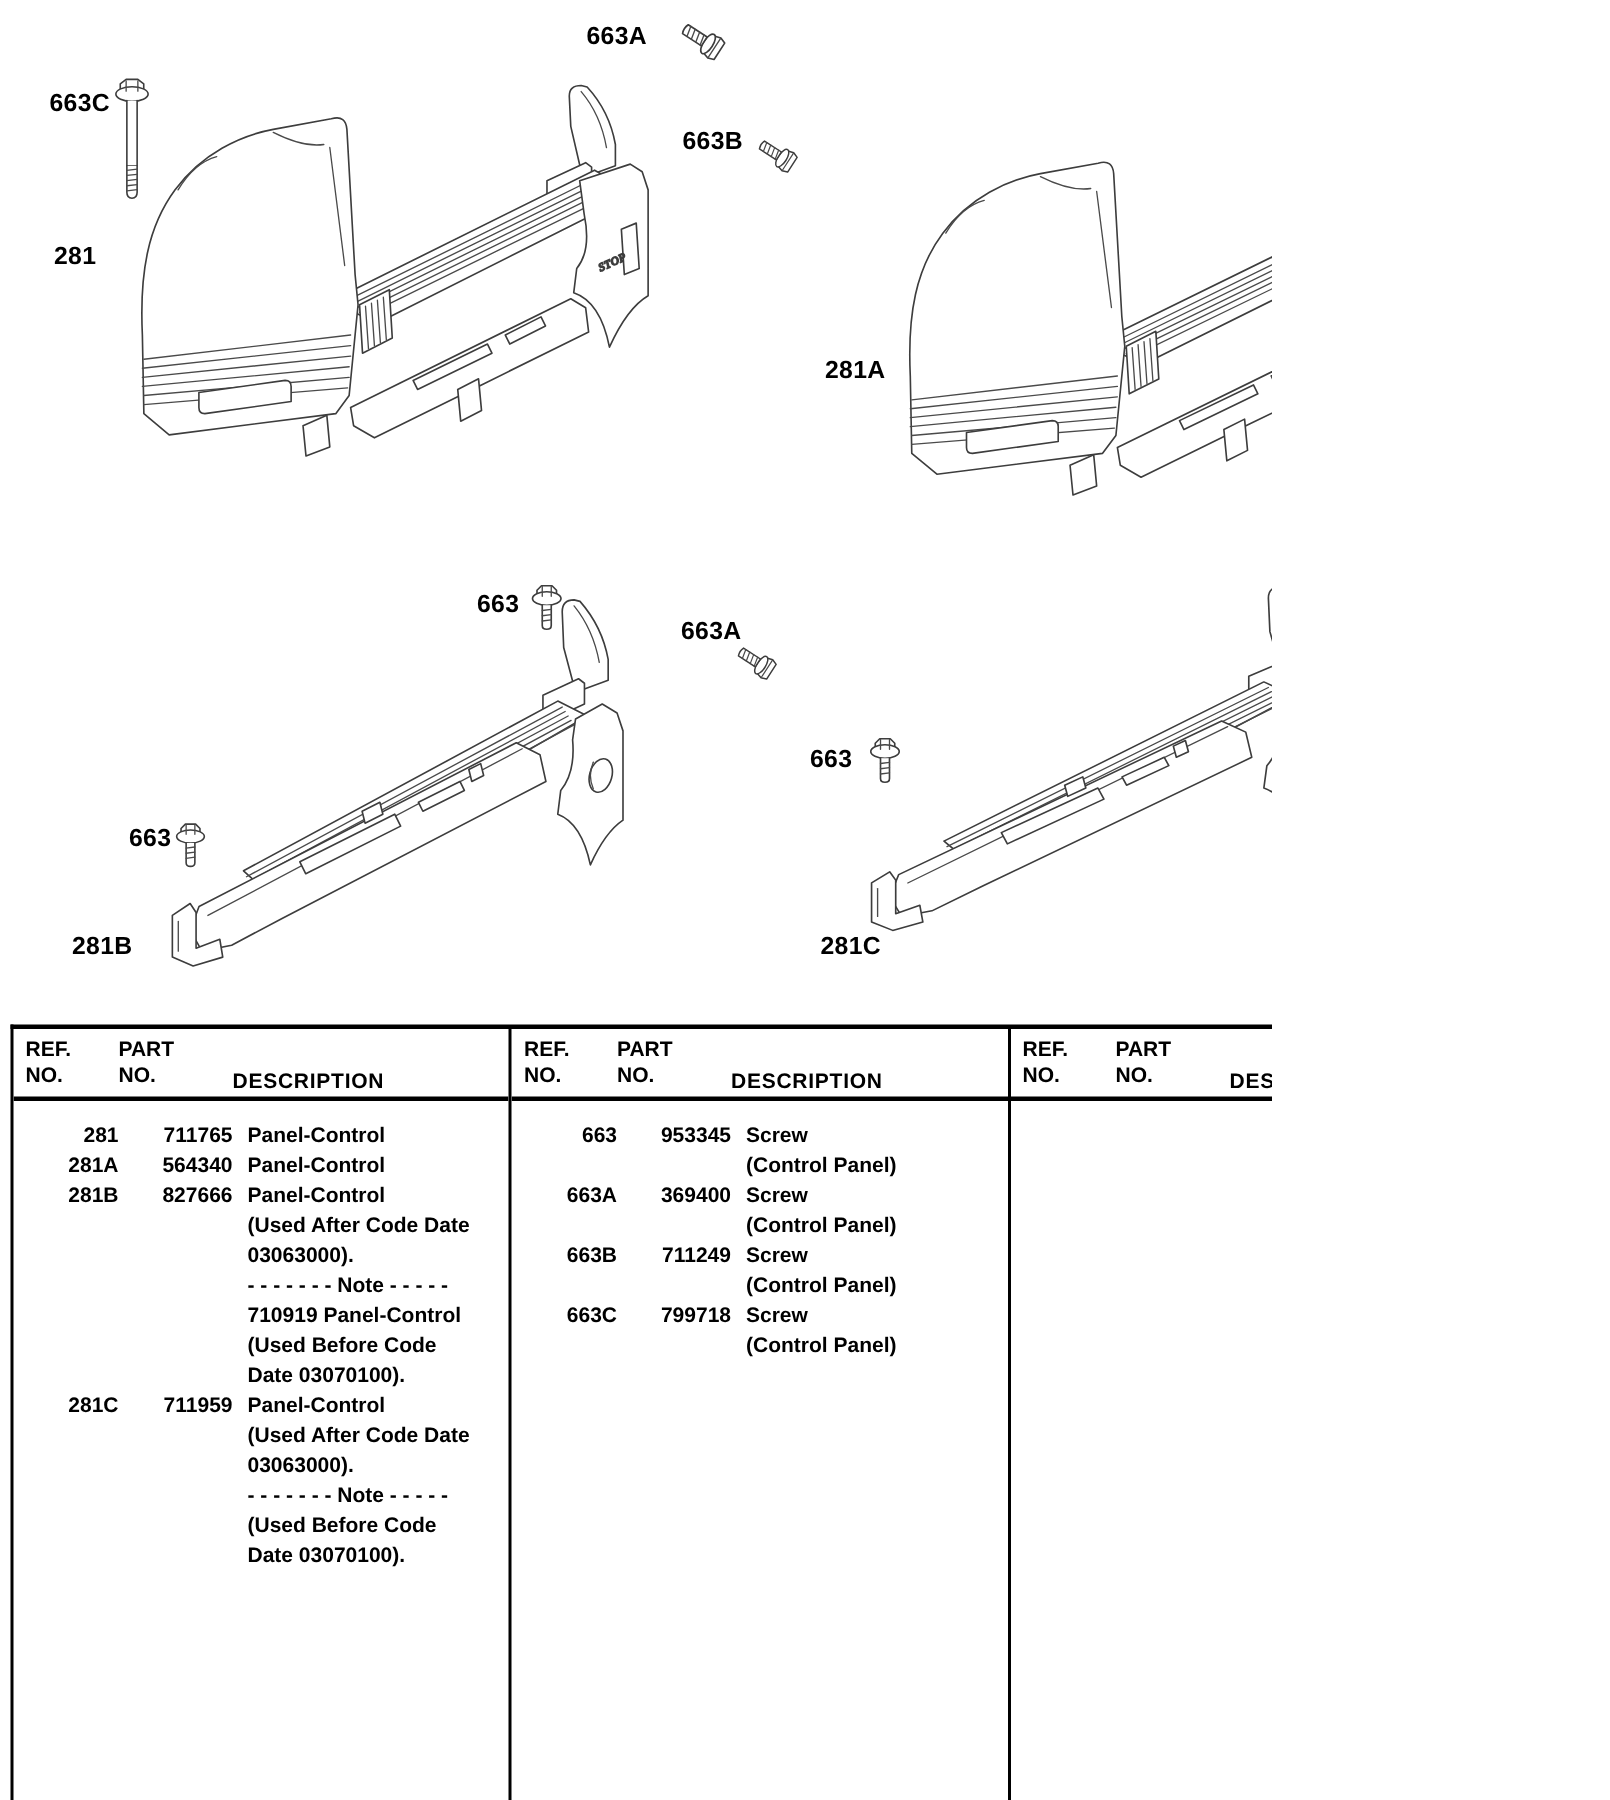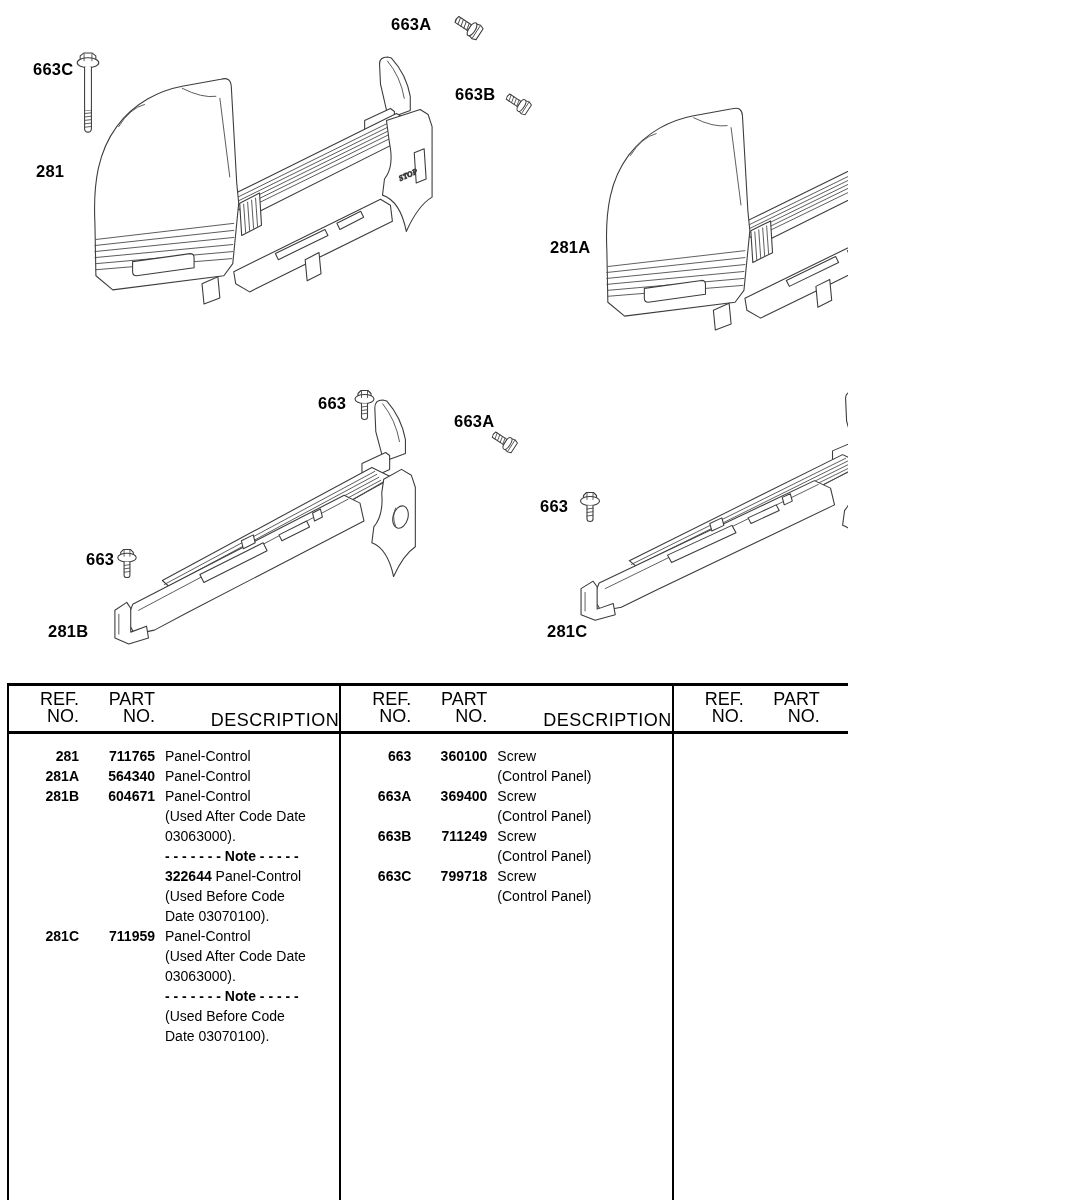--- a/index.html
+++ b/index.html
@@ -21,30 +21,30 @@
   .parts-table {
     position:absolute; left:7px; top:683px; width:997px; height:517px;
     border-top:3px solid #000; border-left:2px solid #000;
     display:flex;
   }
   .tgroup { flex:1 1 0; border-right:2px solid #000; overflow:hidden; }
   .thead {
     display:grid; grid-template-columns:62px 76px 1fr;
     padding:5px 0 3px 8px; border-bottom:3px solid #000; height:37px; box-sizing:content-box;
   }
-  .th { font-size:18px; line-height:16.5px; text-align:right; font-weight:normal; }
+  .th { font-size:14px; line-height:16.5px; text-align:left; font-weight:bold; }
   .th span { display:block; }
   .th-desc { align-self:end; letter-spacing:.5px; }
   .tbody { padding:12px 0 0 8px; }
   .trow-line {
     display:grid; grid-template-columns:62px 76px 1fr;
     line-height:20px; font-size:14px; white-space:nowrap;
   }
   .c-ref, .c-part { text-align:right; font-weight:bold; }
-  .c-desc { padding-left:10px; }
+  .c-desc { padding-left:10px;font-weight:bold; }
 </style>
 </head>
 <body>
 
 <div class="page">
 
   <svg width="0" height="0" style="position:absolute" aria-hidden="true">
     <defs>
       <symbol id="panel-covered" viewBox="0 0 360 250" preserveAspectRatio="none">
         <g class="lineart">
@@ -217,42 +217,42 @@
             <span class="c-part">711765</span>
             <span class="c-desc">Panel-Control</span>
           </div>
           <div class="trow-line">
             <span class="c-ref">281A</span>
             <span class="c-part">564340</span>
             <span class="c-desc">Panel-Control</span>
           </div>
           <div class="trow-line">
             <span class="c-ref">281B</span>
-            <span class="c-part">604671</span>
+            <span class="c-part">827666</span>
             <span class="c-desc">Panel-Control</span>
           </div>
           <div class="trow-line">
             <span class="c-ref"></span>
             <span class="c-part"></span>
             <span class="c-desc">(Used After Code Date</span>
           </div>
           <div class="trow-line">
             <span class="c-ref"></span>
             <span class="c-part"></span>
             <span class="c-desc">03063000).</span>
           </div>
           <div class="trow-line">
             <span class="c-ref"></span>
             <span class="c-part"></span>
             <span class="c-desc"><b>- - - - - - -  Note  - - - - -</b></span>
           </div>
           <div class="trow-line">
             <span class="c-ref"></span>
             <span class="c-part"></span>
-            <span class="c-desc"><b>322644</b> Panel-Control</span>
+            <span class="c-desc"><b>710919</b> Panel-Control</span>
           </div>
           <div class="trow-line">
             <span class="c-ref"></span>
             <span class="c-part"></span>
             <span class="c-desc">(Used Before Code</span>
           </div>
           <div class="trow-line">
             <span class="c-ref"></span>
             <span class="c-part"></span>
             <span class="c-desc">Date 03070100).</span>
@@ -300,21 +300,21 @@
           <span>PART</span>
             <span>NO.</span>
         </div>
         <div class="th th-desc">
           <span>DESCRIPTION</span>
         </div>
       </header>
       <div class="tbody">
           <div class="trow-line">
             <span class="c-ref">663</span>
-            <span class="c-part">360100</span>
+            <span class="c-part">953345</span>
             <span class="c-desc">Screw</span>
           </div>
           <div class="trow-line">
             <span class="c-ref"></span>
             <span class="c-part"></span>
             <span class="c-desc">(Control Panel)</span>
           </div>
           <div class="trow-line">
             <span class="c-ref">663A</span>
             <span class="c-part">369400</span>

